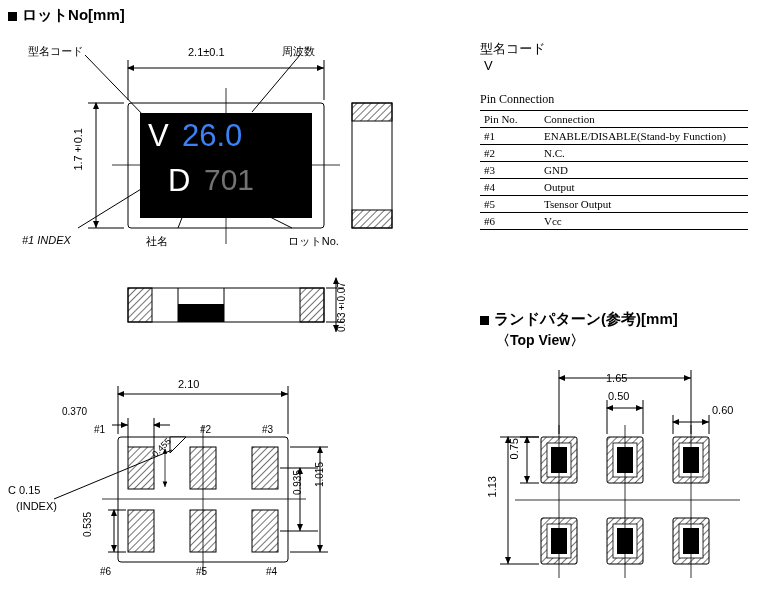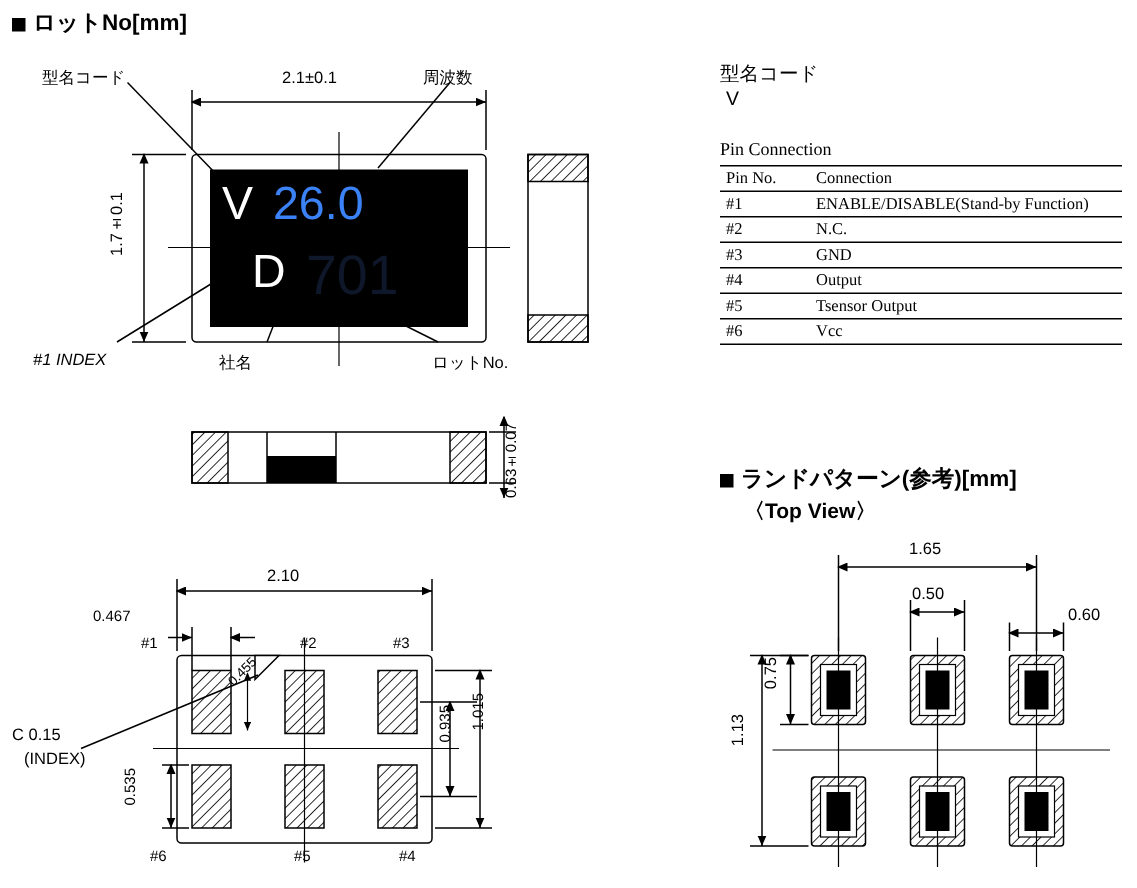--- a/index.html
+++ b/index.html
@@ -163,28 +163,28 @@
 
 <div class="abs lbl" style="left:28px;top:44px;">型名コード</div>
 <div class="abs lbl" style="left:282px;top:44px;">周波数</div>
 <div class="abs lbl" style="left:22px;top:234px;font-style:italic;">#1 INDEX</div>
 <div class="abs lbl" style="left:146px;top:234px;">社名</div>
 <div class="abs lbl" style="left:256px;top:234px;margin-left:32px;">ロットNo.</div>
 
 <div class="abs" style="left:148px;top:118px;font-size:31px;color:#fff;font-family:'Liberation Sans',sans-serif;">V</div>
 <div class="abs" style="left:182px;top:118px;font-size:31px;color:#3b82f6;font-family:'Liberation Sans',sans-serif;">26.0</div>
 <div class="abs" style="left:168px;top:163px;font-size:31px;color:#fff;font-family:'Liberation Sans',sans-serif;">D</div>
-<div class="abs" style="left:204px;top:163px;font-size:37px;color:#0f172a;font-family:'Liberation Sans',sans-serif;">701</div>
+<div class="abs" style="left:204px;top:163px;font-size:30px;color:#737373;font-family:'Liberation Sans',sans-serif;">701</div>
 
 <div class="abs lbl" style="left:188px;top:46px;">2.1±0.1</div>
 <div class="abs lbl vert" style="left:72px;top:128px;">1.7±0.1</div>
 <div class="abs lbl-s vert" style="left:336px;top:282px;">0.63±0.07</div>
 
 <div class="abs lbl" style="left:178px;top:378px;">2.10</div>
-<div class="abs lbl-s" style="left:62px;top:406px;">0.467</div>
+<div class="abs lbl-s" style="left:62px;top:406px;">0.370</div>
 <div class="abs lbl-xs" style="left:150px;top:452px;transform:rotate(-45deg);transform-origin:left top;">0.455</div>
 <div class="abs lbl-s vert" style="left:82px;top:512px;">0.535</div>
 <div class="abs lbl-s vert" style="left:292px;top:470px;">0.935</div>
 <div class="abs lbl-s vert" style="left:314px;top:462px;">1.015</div>
 <div class="abs lbl" style="left:8px;top:484px;">C 0.15</div>
 <div class="abs lbl" style="left:16px;top:500px;text-align:right;">(INDEX)</div>
 
 <div class="abs lbl-s" style="left:94px;top:424px;">#1</div>
 <div class="abs lbl-s" style="left:200px;top:424px;">#2</div>
 <div class="abs lbl-s" style="left:262px;top:424px;">#3</div>
@@ -229,17 +229,17 @@
     </tr>
   </tbody>
     </table>
 </div>
 
 <div class="abs ttl" style="left:480px;top:310px;">
   <span class="sq"></span><span>ランドパターン(参考)[mm]</span>
 </div>
 <div class="abs" style="left:496px;top:332px;font-size:14px;font-weight:bold;">〈Top View〉</div>
 
-<div class="abs lbl" style="left:606px;top:360px;">1.65</div>
+<div class="abs lbl" style="left:606px;top:372px;">1.65</div>
 <div class="abs lbl" style="left:608px;top:390px;">0.50</div>
 <div class="abs lbl" style="left:712px;top:404px;">0.60</div>
 <div class="abs lbl vert" style="left:508px;top:438px;">0.75</div>
 <div class="abs lbl vert" style="left:486px;top:476px;">1.13</div>
 
 </body></html>

